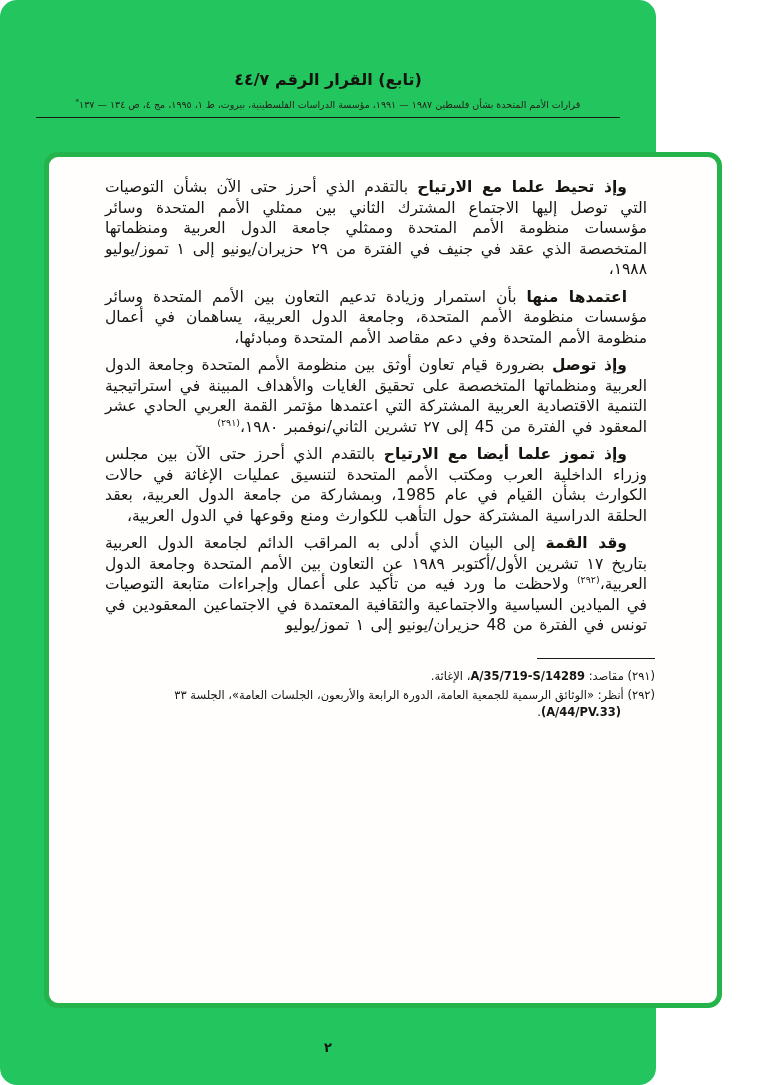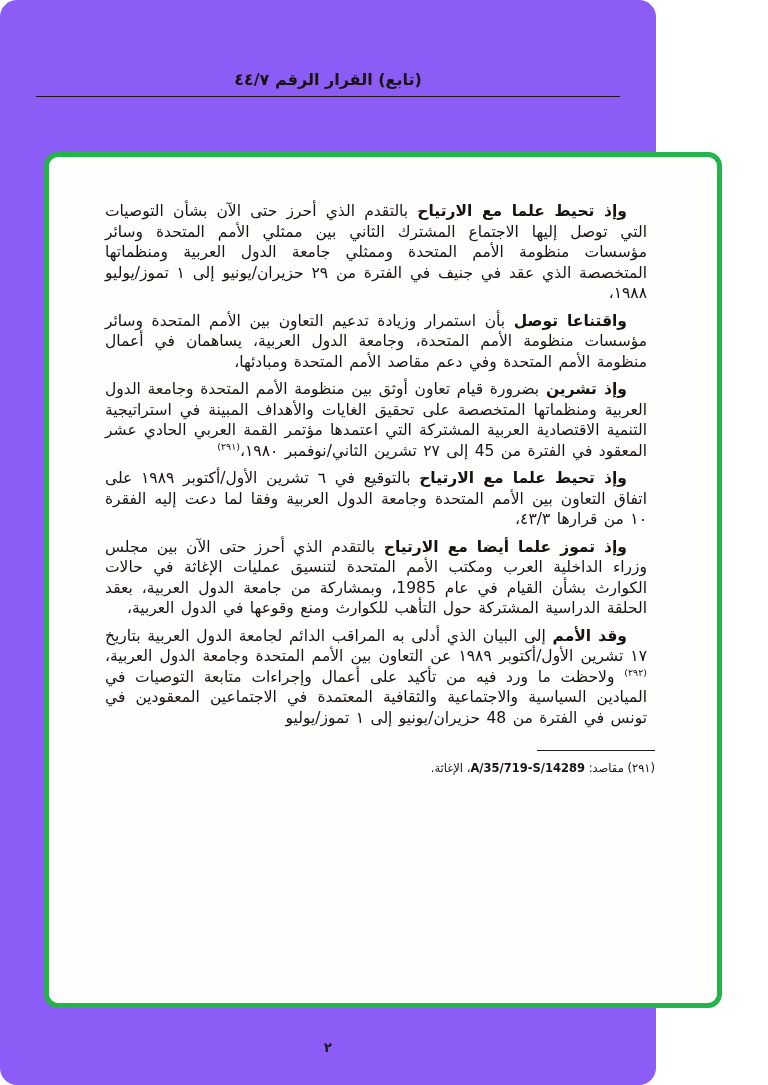--- a/index.html
+++ b/index.html
@@ -3,21 +3,21 @@
 <meta charset="utf-8">
 <style>
   html, body { margin: 0; padding: 0; }
   body {
     width: 768px; height: 1085px;
     background: #ffffff;
     font-family: "DejaVu Sans", "Liberation Sans", sans-serif;
     color: #17130e;
     overflow: hidden;
   }
-  .page { position: relative; width: 656px; height: 1085px; background: #8b5cf6; border-radius: 17px; }
+  .page { position: relative; width: 656px; height: 1085px; background: #22c55e; border-radius: 17px; }
 
   
   .page-header { text-align: center; padding-top: 70px; }
   .doc-title { font-size: 16px; font-weight: 700; margin: 0; direction: rtl; }
   .source-line { font-size: 9.5px; margin: 9px 34px 0; color: #25201a; direction: rtl; }
   .src-mark { font-size: 7px; }
   .header-rule { border: 0; border-top: 1.6px solid #1c1812; margin: 7px 36px 0; }
 
   
   .frame {
@@ -25,21 +25,21 @@
     width: 678px; height: 856px;
     border: 5px solid #25b34b;
     border-radius: 14px;
     background: #fffefd;
     box-sizing: border-box;
   }
 
   
   .body-text {
     direction: rtl;
-    padding: 44px 70px 0 56px;
+    padding: 20px 70px 0 56px;
     font-size: 15.5px;
     line-height: 20.5px;
     text-align: justify;
     word-spacing: 1.5px;
   }
   .para { margin: 0 0 7px; text-indent: 20px; }
   .lead { font-weight: 700; }
   .fn-ref { font-size: 9.5px; line-height: 0; vertical-align: super; }
 
   
@@ -70,73 +70,74 @@
     font-size: 13px; font-weight: 700;
   }
 </style>
 </head>
 <body>
 
 <div class="page">
 
   <header class="page-header">
     <h1 class="doc-title" dir="rtl" lang="ar">(تابع) القرار الرقم ٤٤/٧</h1>
+    <p class="source-line" dir="rtl" lang="ar"><span>قرارات الأمم المتحدة بشأن فلسطين ١٩٨٧ — ١٩٩١، مؤسسة الدراسات الفلسطينية، بيروت، ط ١، ١٩٩٥، مج ٤، ص ١٣٤ — ١٣٧</span><sup class="src-mark">*</sup></p>
     <hr class="header-rule">
   </header>
 
   <section class="frame">
 
     <div class="body-text" dir="rtl" lang="ar">
 
       <p class="para">
         <strong class="lead">وإذ تحيط علما مع الارتياح</strong>
         <span>بالتقدم الذي أحرز حتى الآن بشأن التوصيات التي توصل إليها الاجتماع المشترك الثاني بين ممثلي الأمم المتحدة وسائر مؤسسات منظومة الأمم المتحدة وممثلي جامعة الدول العربية ومنظماتها المتخصصة الذي عقد في جنيف في الفترة من ٢٩ حزيران/يونيو إلى ١ تموز/يوليو ١٩٨٨،</span><sup class="fn-ref"></sup>
         <span></span>
       </p>
 
       <p class="para">
-        <strong class="lead">واقتناعا توصل</strong>
+        <strong class="lead">اعتمدها منها</strong>
         <span>بأن استمرار وزيادة تدعيم التعاون بين الأمم المتحدة وسائر مؤسسات منظومة الأمم المتحدة، وجامعة الدول العربية، يساهمان في أعمال منظومة الأمم المتحدة وفي دعم مقاصد الأمم المتحدة ومبادئها،</span><sup class="fn-ref"></sup>
         <span></span>
       </p>
 
       <p class="para">
-        <strong class="lead">وإذ تشرين</strong>
+        <strong class="lead">وإذ توصل</strong>
         <span>بضرورة قيام تعاون أوثق بين منظومة الأمم المتحدة وجامعة الدول العربية ومنظماتها المتخصصة على تحقيق الغايات والأهداف المبينة في استراتيجية التنمية الاقتصادية العربية المشتركة التي اعتمدها مؤتمر القمة العربي الحادي عشر المعقود في الفترة من 45 إلى ٢٧ تشرين الثاني/نوفمبر ١٩٨٠،</span><sup class="fn-ref">(٢٩١)</sup>
         <span></span>
       </p>
 
-      <p class="para">
-        <strong class="lead">وإذ تحيط علما مع الارتياح</strong>
-        <span>بالتوقيع في ٦ تشرين الأول/أكتوبر ١٩٨٩ على اتفاق التعاون بين الأمم المتحدة وجامعة الدول العربية وفقا لما دعت إليه الفقرة ١٠ من قرارها ٤٣/٣،</span><sup class="fn-ref"></sup>
-        <span></span>
-      </p>
 
       <p class="para">
         <strong class="lead">وإذ تموز علما أيضا مع الارتياح</strong>
         <span>بالتقدم الذي أحرز حتى الآن بين مجلس وزراء الداخلية العرب ومكتب الأمم المتحدة لتنسيق عمليات الإغاثة في حالات الكوارث بشأن القيام في عام 1985، وبمشاركة من جامعة الدول العربية، بعقد الحلقة الدراسية المشتركة حول التأهب للكوارث ومنع وقوعها في الدول العربية،</span><sup class="fn-ref"></sup>
         <span></span>
       </p>
 
       <p class="para">
-        <strong class="lead">وقد الأمم</strong>
+        <strong class="lead">وقد القمة</strong>
         <span>إلى البيان الذي أدلى به المراقب الدائم لجامعة الدول العربية بتاريخ ١٧ تشرين الأول/أكتوبر ١٩٨٩ عن التعاون بين الأمم المتحدة وجامعة الدول العربية،</span><sup class="fn-ref">(٢٩٢)</sup>
         <span>ولاحظت ما ورد فيه من تأكيد على أعمال وإجراءات متابعة التوصيات في الميادين السياسية والاجتماعية والثقافية المعتمدة في الاجتماعين المعقودين في تونس في الفترة من 48 حزيران/يونيو إلى ١ تموز/يوليو</span>
       </p>
 
     </div>
 
     <div class="footnotes" dir="rtl" lang="ar">
       <div class="fn-rule"></div>
 
       <p class="footnote">
         <span class="fn-marker">(٢٩١)</span>
         <span>مقاصد:</span>
         <span class="fn-symbol">A/35/719-S/14289</span><span>، الإغاثة.</span>
       </p>
 
+      <p class="footnote">
+        <span class="fn-marker">(٢٩٢)</span>
+        <span>أنظر: «الوثائق الرسمية للجمعية العامة، الدورة الرابعة والأربعون، الجلسات العامة»، الجلسة ٣٣</span>
+        <span class="fn-symbol">(A/44/PV.33)</span><span>.</span>
+      </p>
     </div>
 
   </section>
 
   <div class="page-number">٢</div>
 
 </div>
 
 </body></html>

